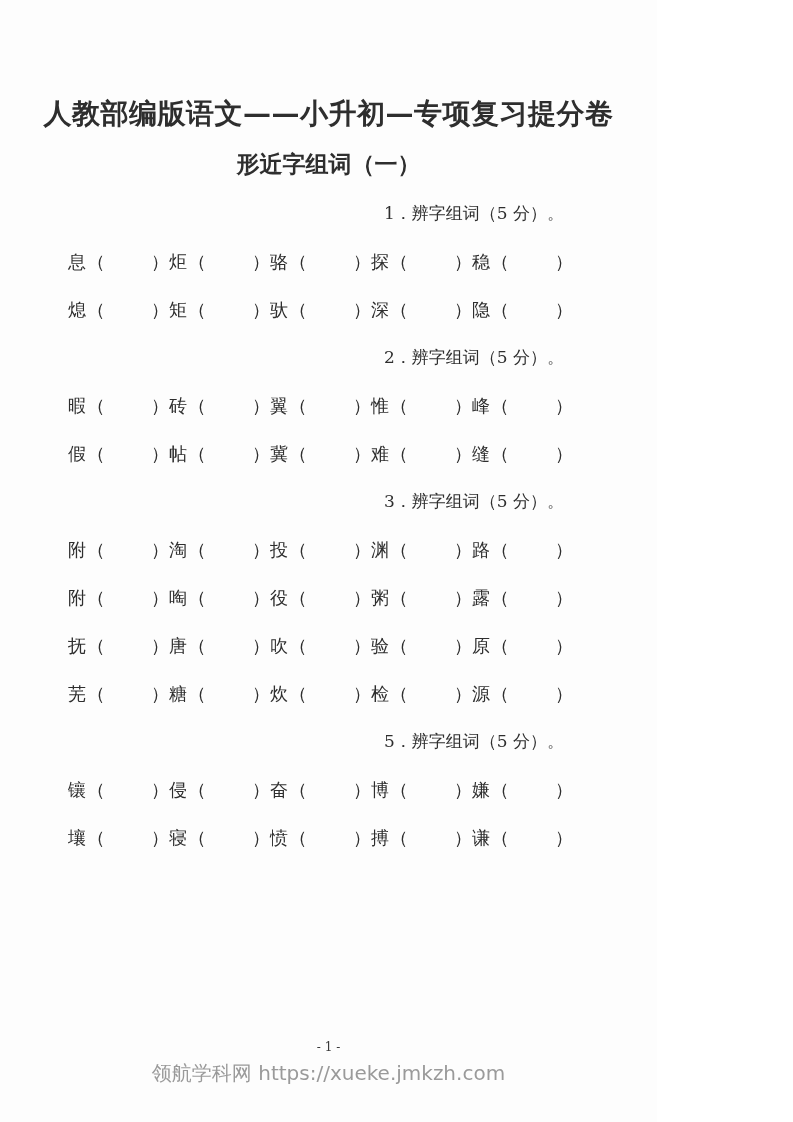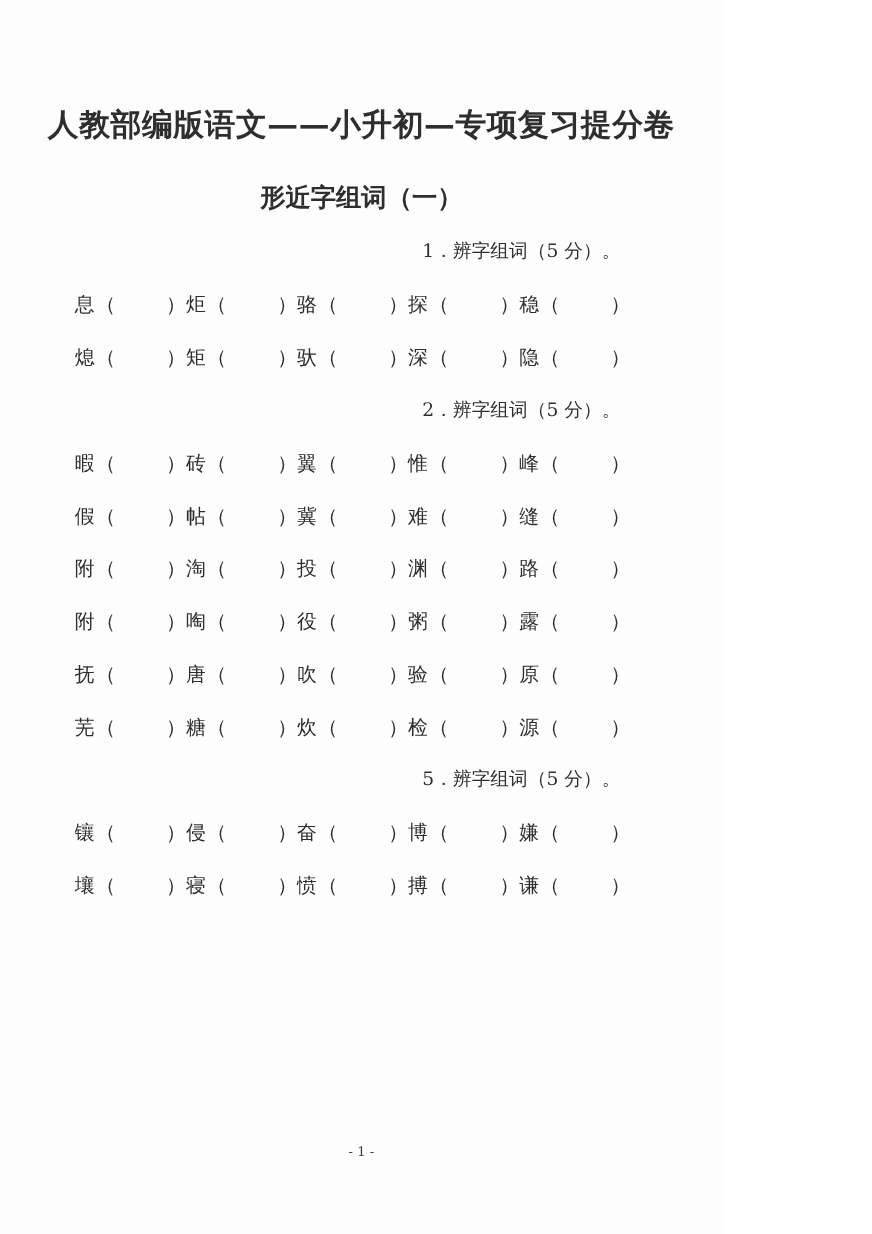--- a/index.html
+++ b/index.html
@@ -17,21 +17,21 @@
   }
   .title {
     padding-top: 97px;
     text-align: center;
     font-size: 28px;
     font-weight: 700;
     letter-spacing: 0.5px;
     line-height: 33px;
   }
   .subtitle {
-    margin-top: 36px;
+    margin-top: 20px;
     text-align: center;
     font-size: 23px;
     font-weight: 700;
     line-height: 27px;
   }
   .instruction {
     margin: 23px 60px 0 68px;
     font-size: 17px;
     font-weight: 700;
     line-height: 22px;
@@ -108,20 +108,21 @@
         </div>
         <div class="char-row">
           <span class="cell"><span class="char">假</span><span class="paren">（</span><span class="blank"></span><span class="paren">）</span></span>
           <span class="cell"><span class="char">帖</span><span class="paren">（</span><span class="blank"></span><span class="paren">）</span></span>
           <span class="cell"><span class="char">冀</span><span class="paren">（</span><span class="blank"></span><span class="paren">）</span></span>
           <span class="cell"><span class="char">难</span><span class="paren">（</span><span class="blank"></span><span class="paren">）</span></span>
           <span class="cell"><span class="char">缝</span><span class="paren">（</span><span class="blank"></span><span class="paren">）</span></span>
         </div>
       </div>
       <div class="section">
+        <div class="section-heading">3．辨字组词（5 分）。</div>
         <div class="char-row">
           <span class="cell"><span class="char">附</span><span class="paren">（</span><span class="blank"></span><span class="paren">）</span></span>
           <span class="cell"><span class="char">淘</span><span class="paren">（</span><span class="blank"></span><span class="paren">）</span></span>
           <span class="cell"><span class="char">投</span><span class="paren">（</span><span class="blank"></span><span class="paren">）</span></span>
           <span class="cell"><span class="char">渊</span><span class="paren">（</span><span class="blank"></span><span class="paren">）</span></span>
           <span class="cell"><span class="char">路</span><span class="paren">（</span><span class="blank"></span><span class="paren">）</span></span>
         </div>
         <div class="char-row">
           <span class="cell"><span class="char">附</span><span class="paren">（</span><span class="blank"></span><span class="paren">）</span></span>
           <span class="cell"><span class="char">啕</span><span class="paren">（</span><span class="blank"></span><span class="paren">）</span></span>
@@ -160,14 +161,15 @@
           <span class="cell"><span class="char">寝</span><span class="paren">（</span><span class="blank"></span><span class="paren">）</span></span>
           <span class="cell"><span class="char">愤</span><span class="paren">（</span><span class="blank"></span><span class="paren">）</span></span>
           <span class="cell"><span class="char">搏</span><span class="paren">（</span><span class="blank"></span><span class="paren">）</span></span>
           <span class="cell"><span class="char">谦</span><span class="paren">（</span><span class="blank"></span><span class="paren">）</span></span>
         </div>
       </div>
     </div>
 
   <div class="footer">
     <div class="page-number">- 1 -</div>
+    <div class="site-link">领航学科网 https://xueke.jmkzh.com</div>
   </div>
 </div>
 
 </body></html>

